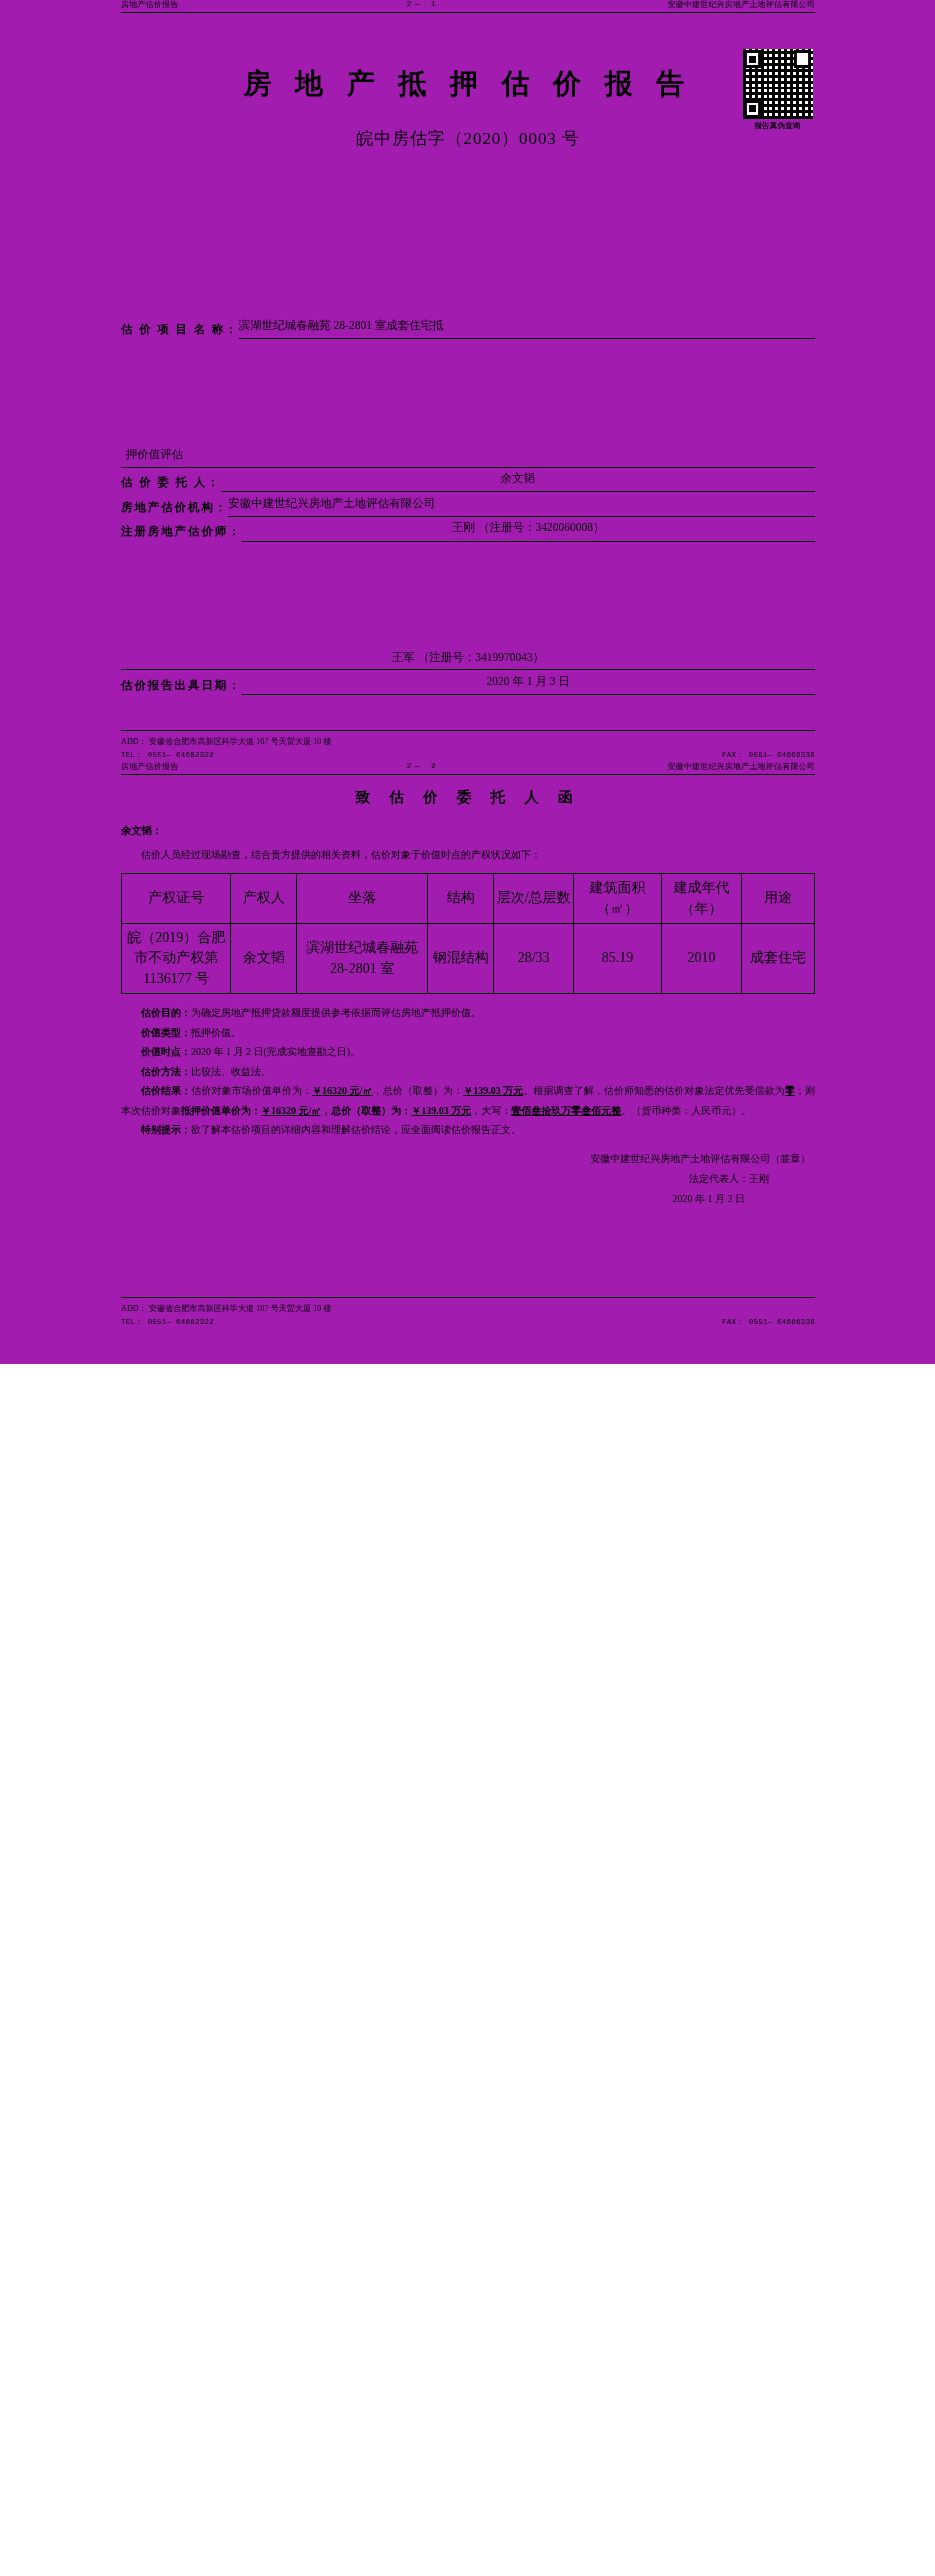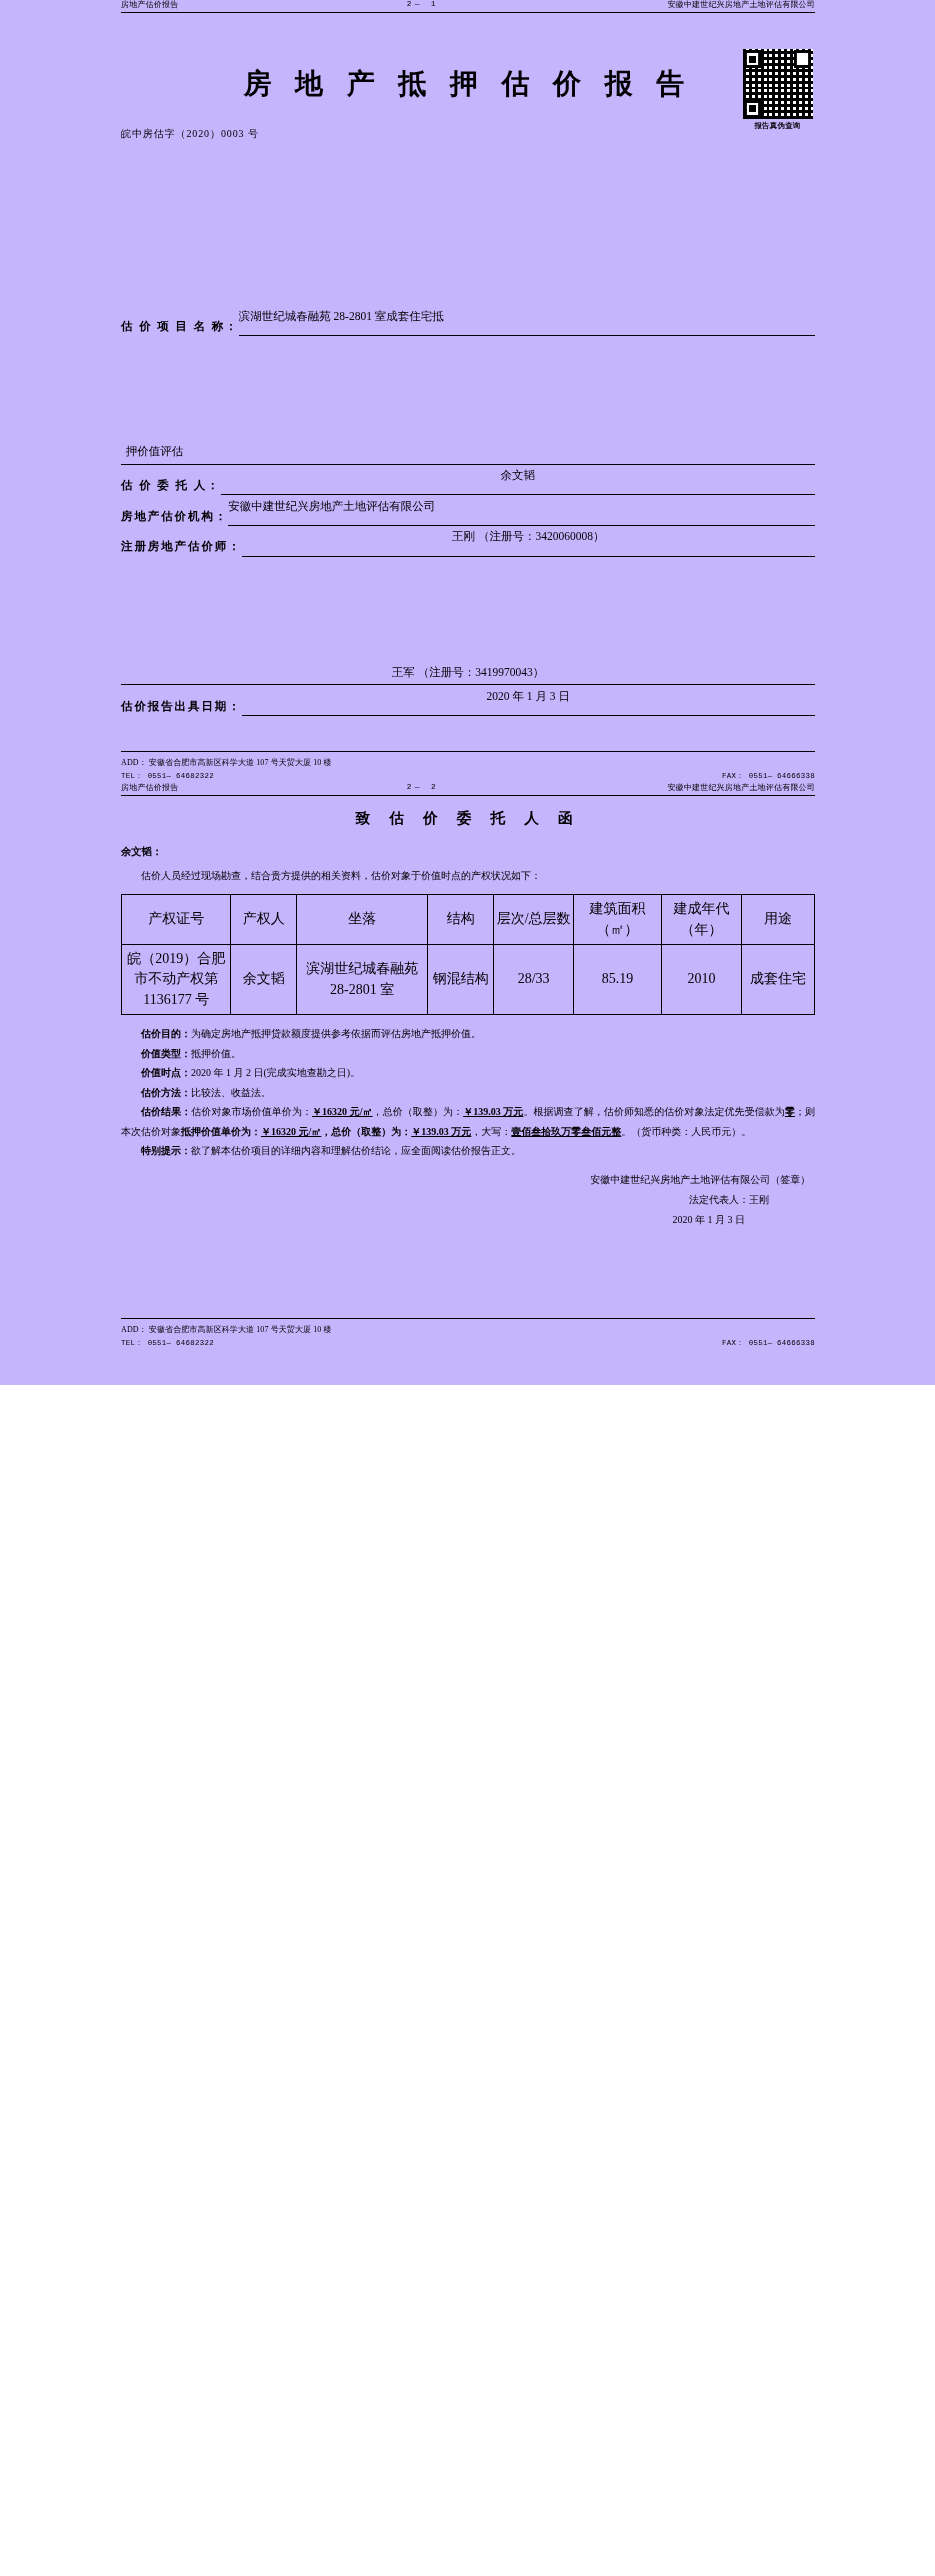--- a/index.html
+++ b/index.html
@@ -8,21 +8,21 @@
     background: #ffffff;
   }
   body {
     font-family: "Liberation Serif", "DejaVu Serif", serif;
     color: #000;
     width: 936px;
   }
   .page {
     position: relative;
     width: 936px;
-    background: #c4b5fd;
+    background: #a21caf;
   }
   .sheet {
     position: relative;
     width: 936px;
     box-sizing: border-box;
     padding: 0 121px;
   }
 
   
   .runhead {
@@ -115,22 +115,22 @@
   
   .cover-title {
     text-align: center;
     font-size: 28px;
     font-weight: bold;
     letter-spacing: 8.3px;
     margin-top: 52px;
     white-space: nowrap;
   }
   .cover-code {
-    text-align: left;
-    font-size: 10px;
+    text-align: center;
+    font-size: 17px;
     letter-spacing: 0.9px;
     margin-top: 23.6px;
   }
 
   .cover-fields {
     margin-top: 166px;
   }
   .fieldrow {
     display: flex;
     align-items: flex-end;
@@ -141,21 +141,21 @@
   .fieldrow .lbl {
     flex: 0 0 auto;
     font-weight: bold;
     letter-spacing: 1.9px;
     white-space: nowrap;
   }
   .fieldrow .val {
     flex: 1 1 auto;
     border-bottom: 0.8px solid #000;
     text-align: center;
-    padding-bottom: 9px;
+    padding-bottom: 3px;
     white-space: nowrap;
     overflow: hidden;
   }
   .fieldrow .val.left { text-align: left; }
   .contline {
     display: flex;
     font-size: 11.5px;
     margin-bottom: 1.2px;
     line-height: 1.7;
     flex-direction: column;

